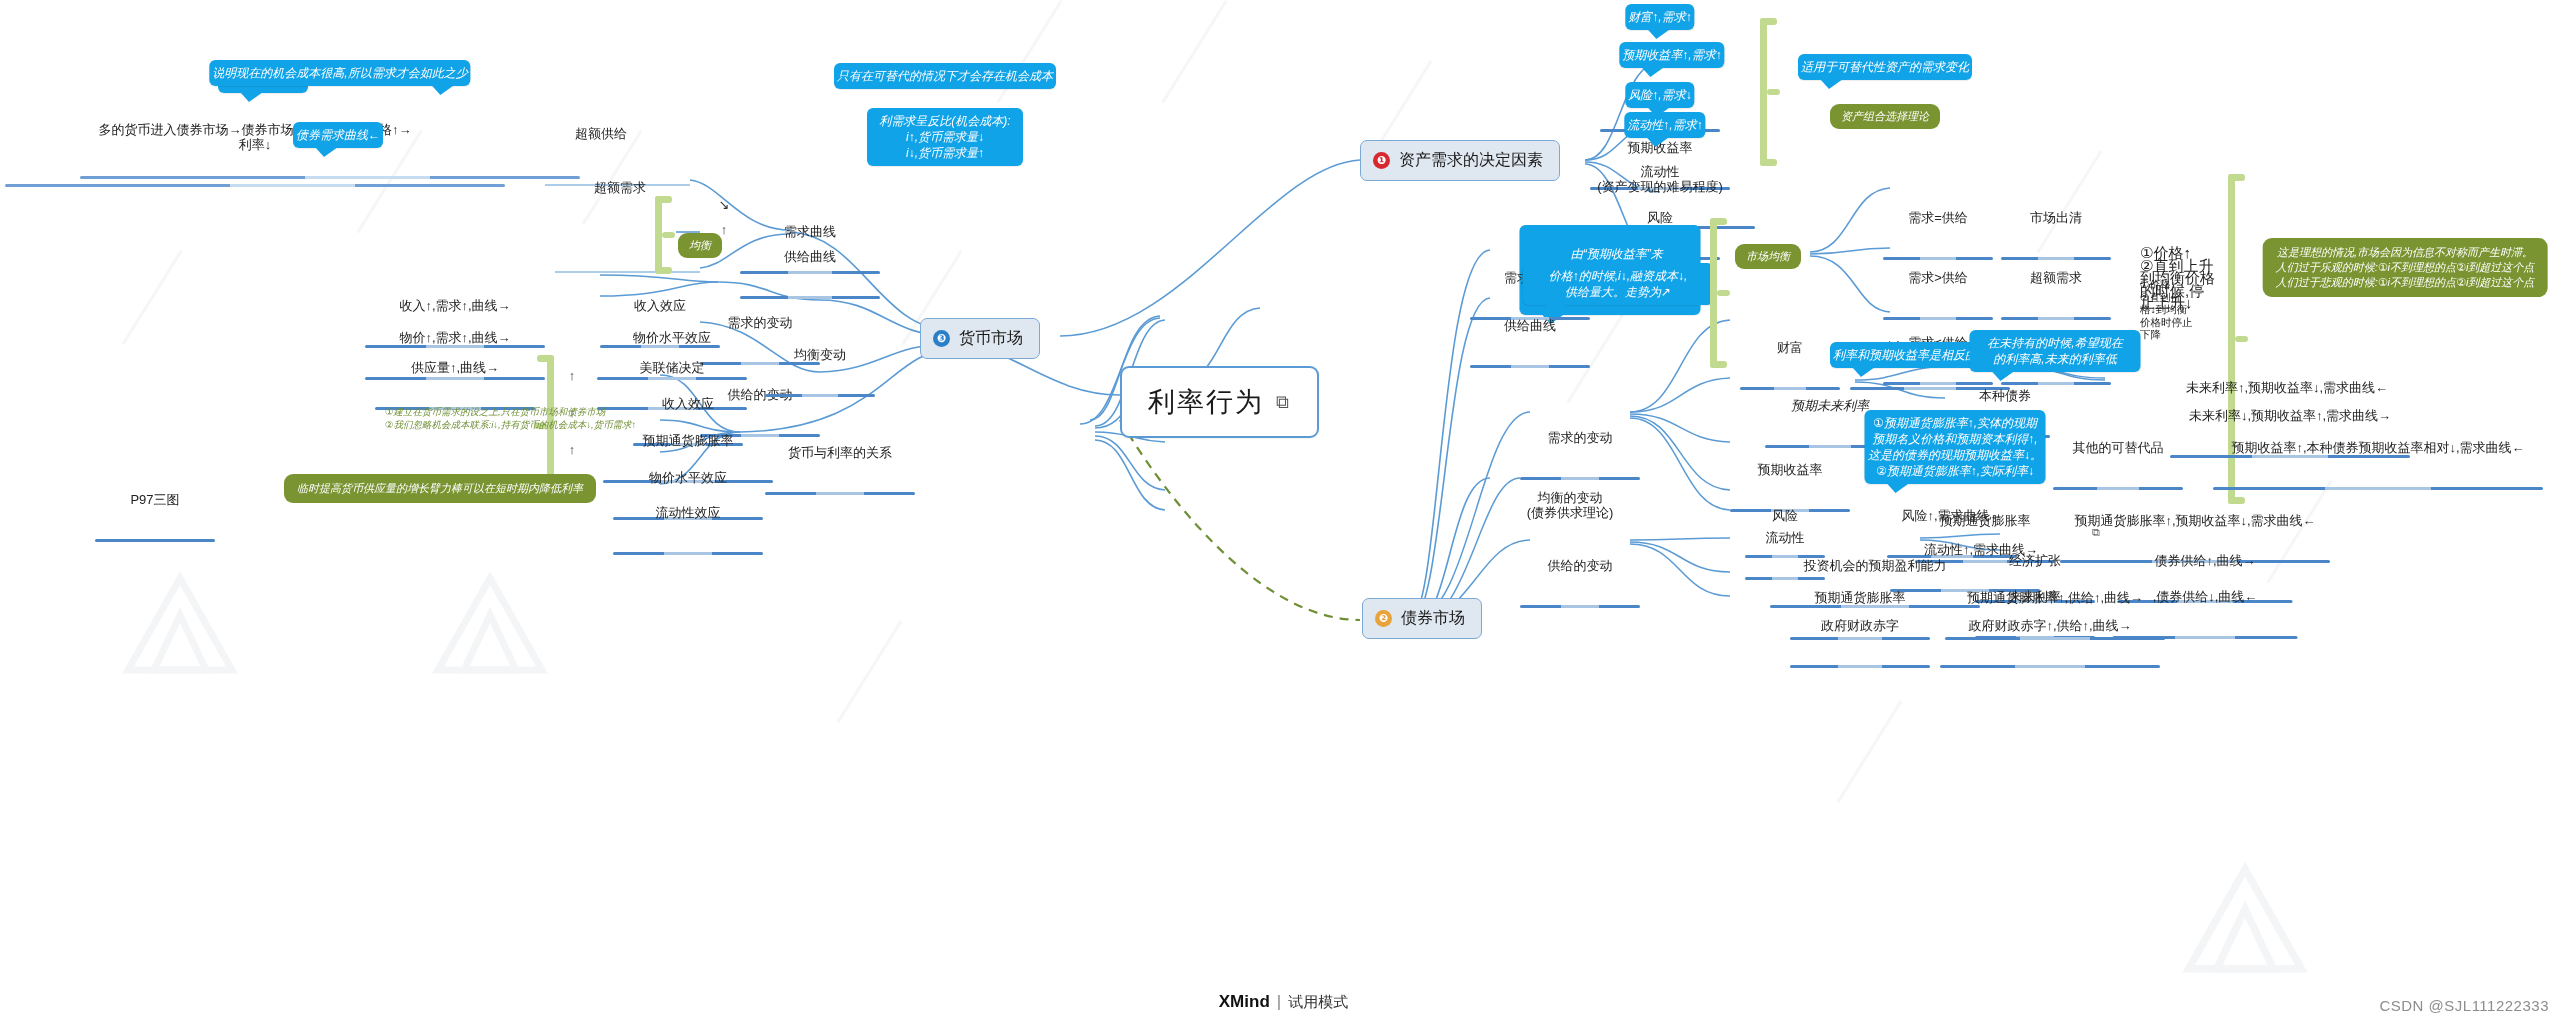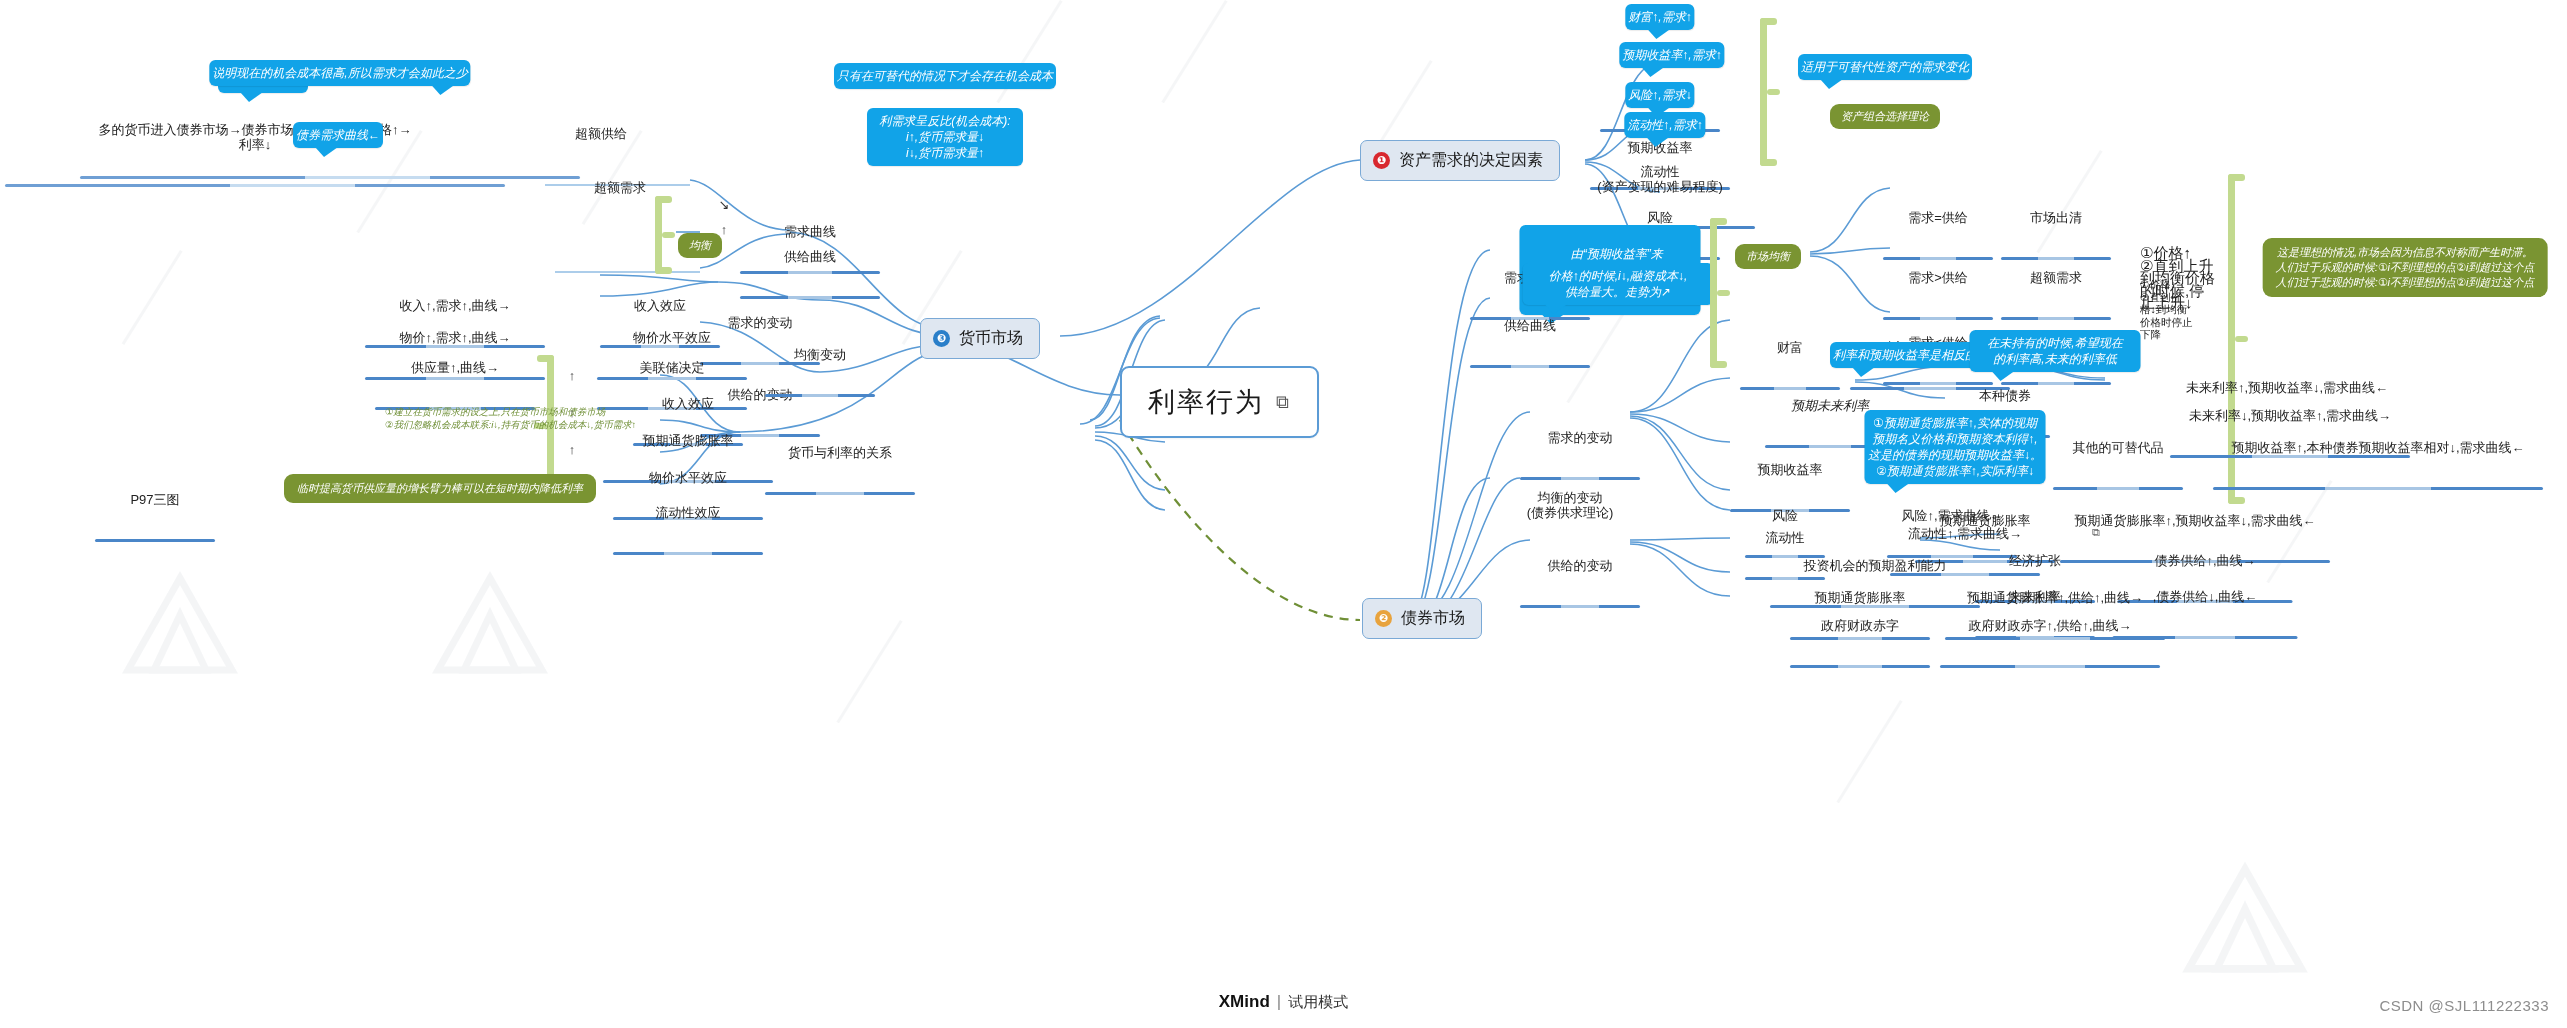--- a/index.html
+++ b/index.html
@@ -603,21 +603,21 @@
   </div>
   <div class="node" style="left:1952px;top:478px;width:130px;">
     <span class="txt">风险↑,需求曲线←</span>
     <div class="underline"></div>
   </div>
 
   <div class="node" style="left:1785px;top:500px;width:80px;">
     <span class="txt">流动性</span>
     <div class="underline"></div>
   </div>
-  <div class="node" style="left:1965px;top:496px;width:150px;">
+  <div class="node" style="left:1965px;top:512px;width:150px;text-align:right;">
     <span class="txt">流动性↑,需求曲线→</span>
     <div class="underline"></div>
   </div>
 
   <div class="node" style="left:1875px;top:528px;width:210px;">
     <span class="txt">投资机会的预期盈利能力</span>
     <div class="underline"></div>
   </div>
   <div class="node" style="left:2035px;top:523px;width:120px;">
     <span class="txt">经济扩张</span>

